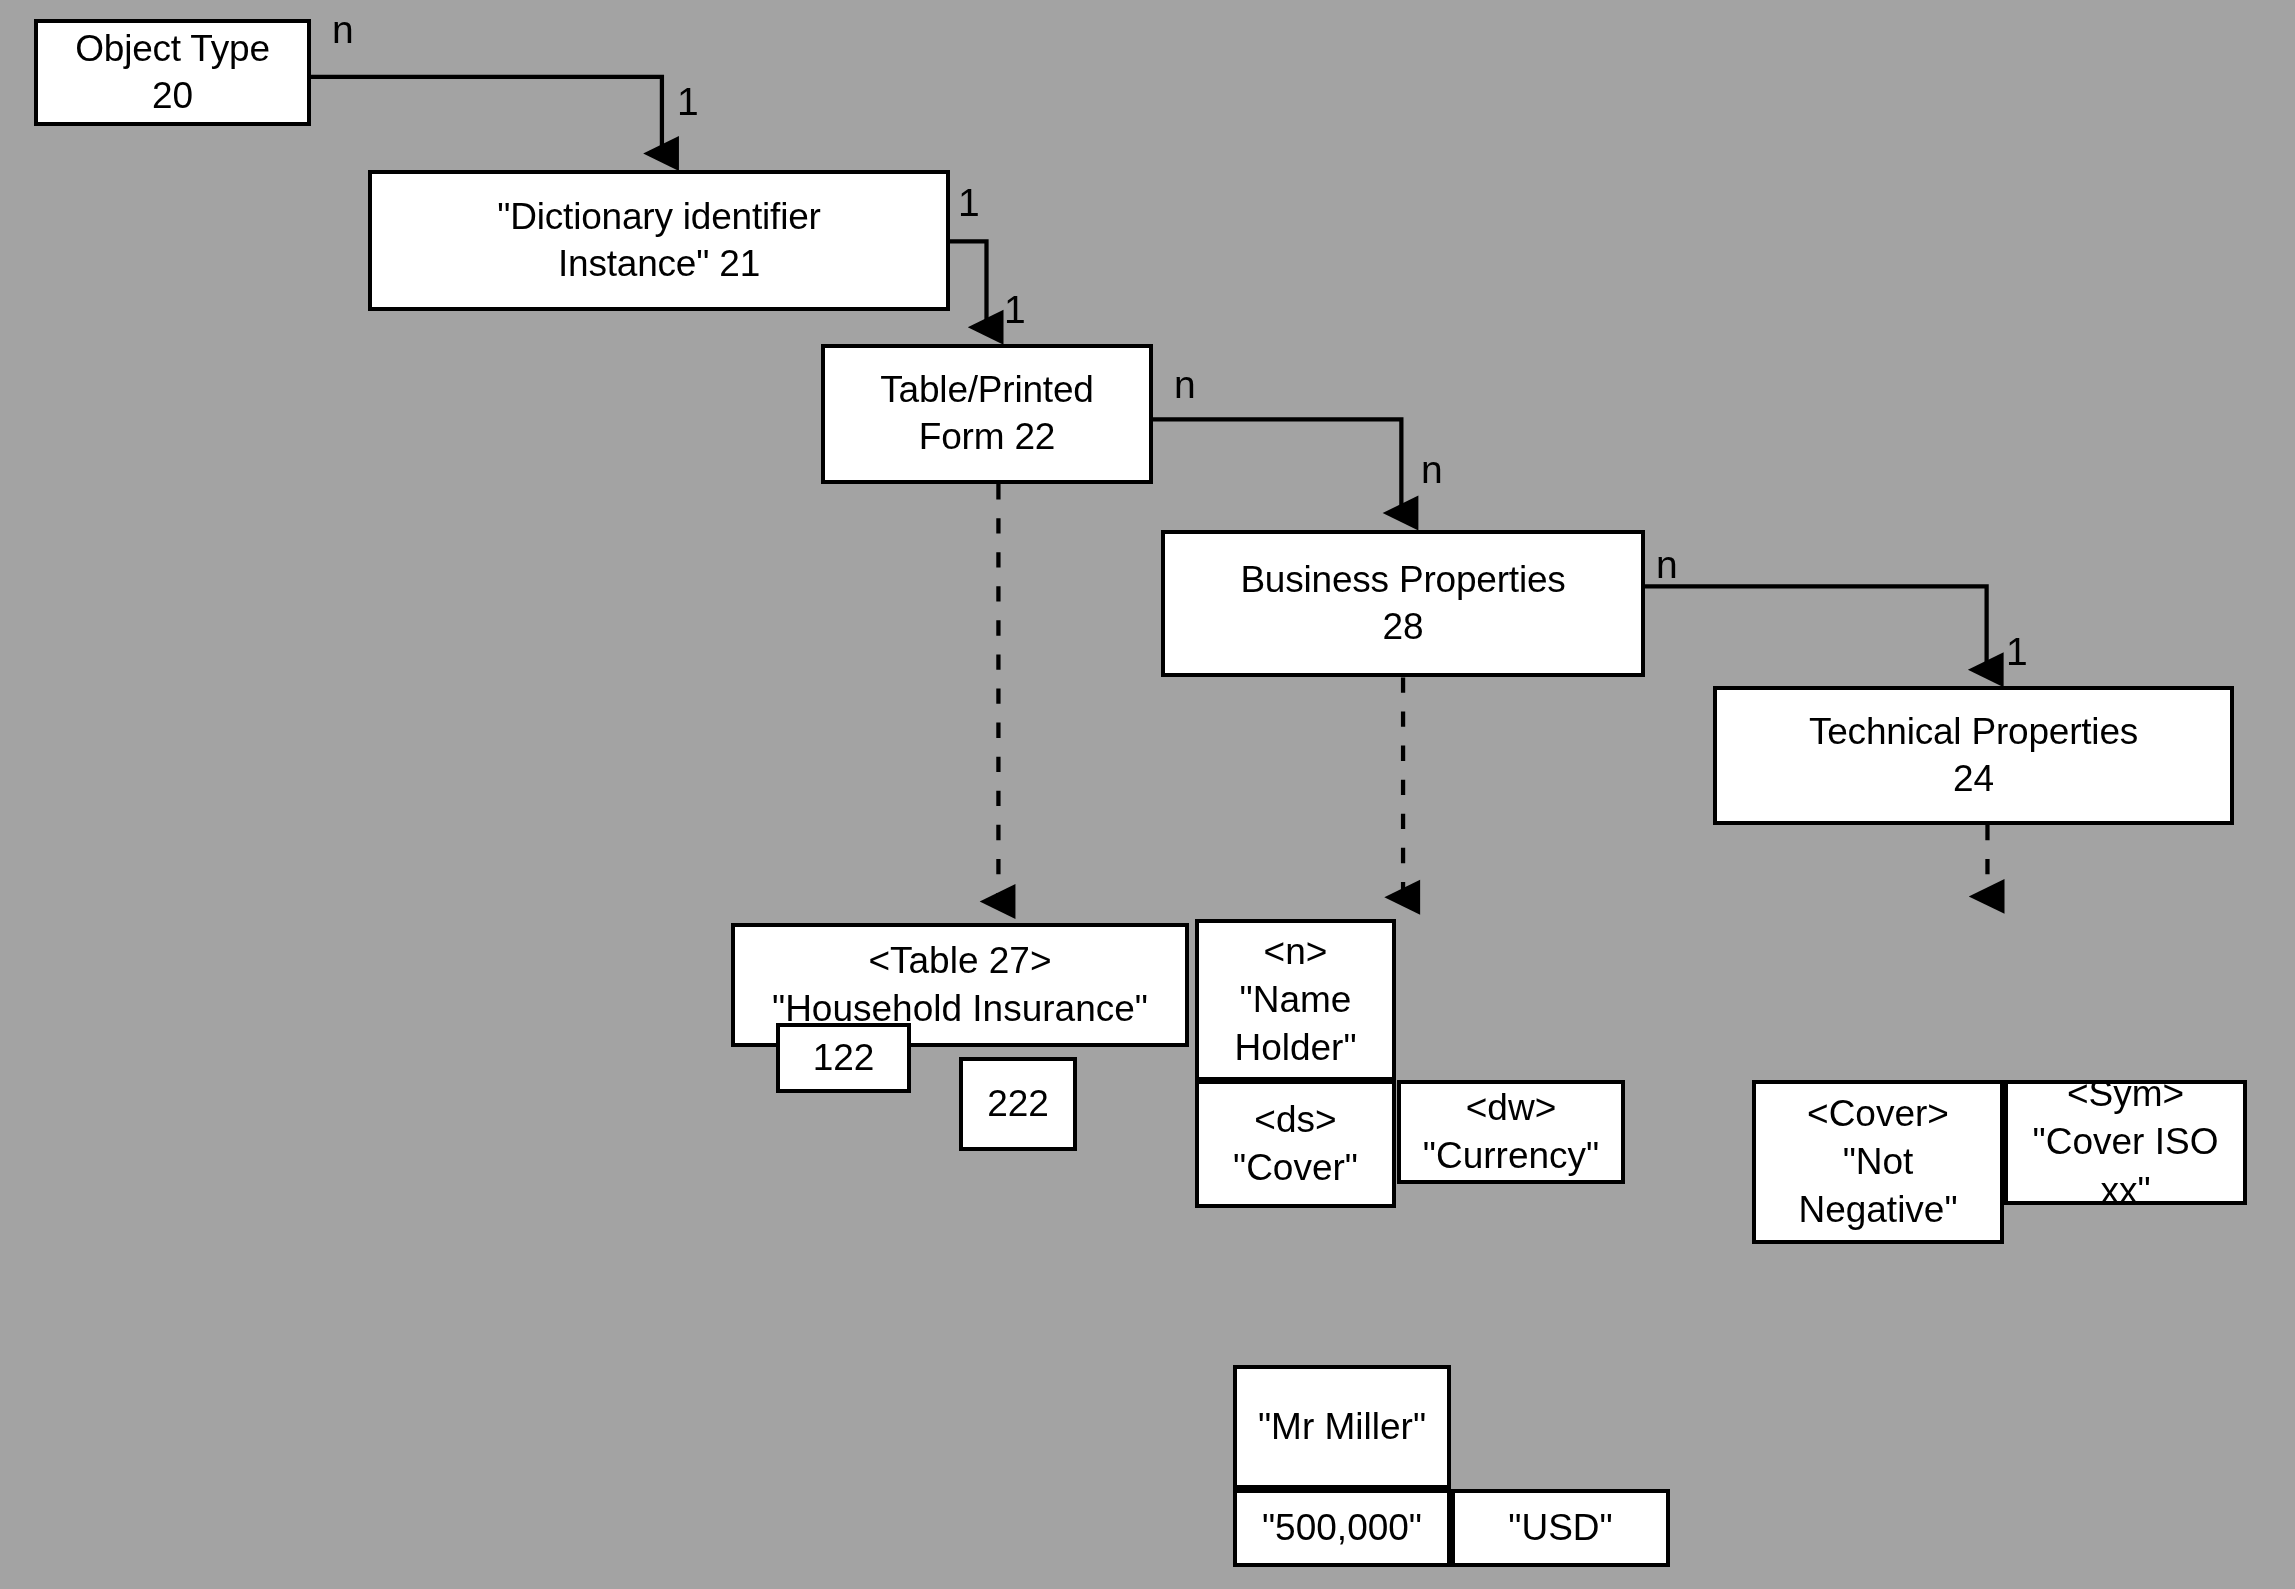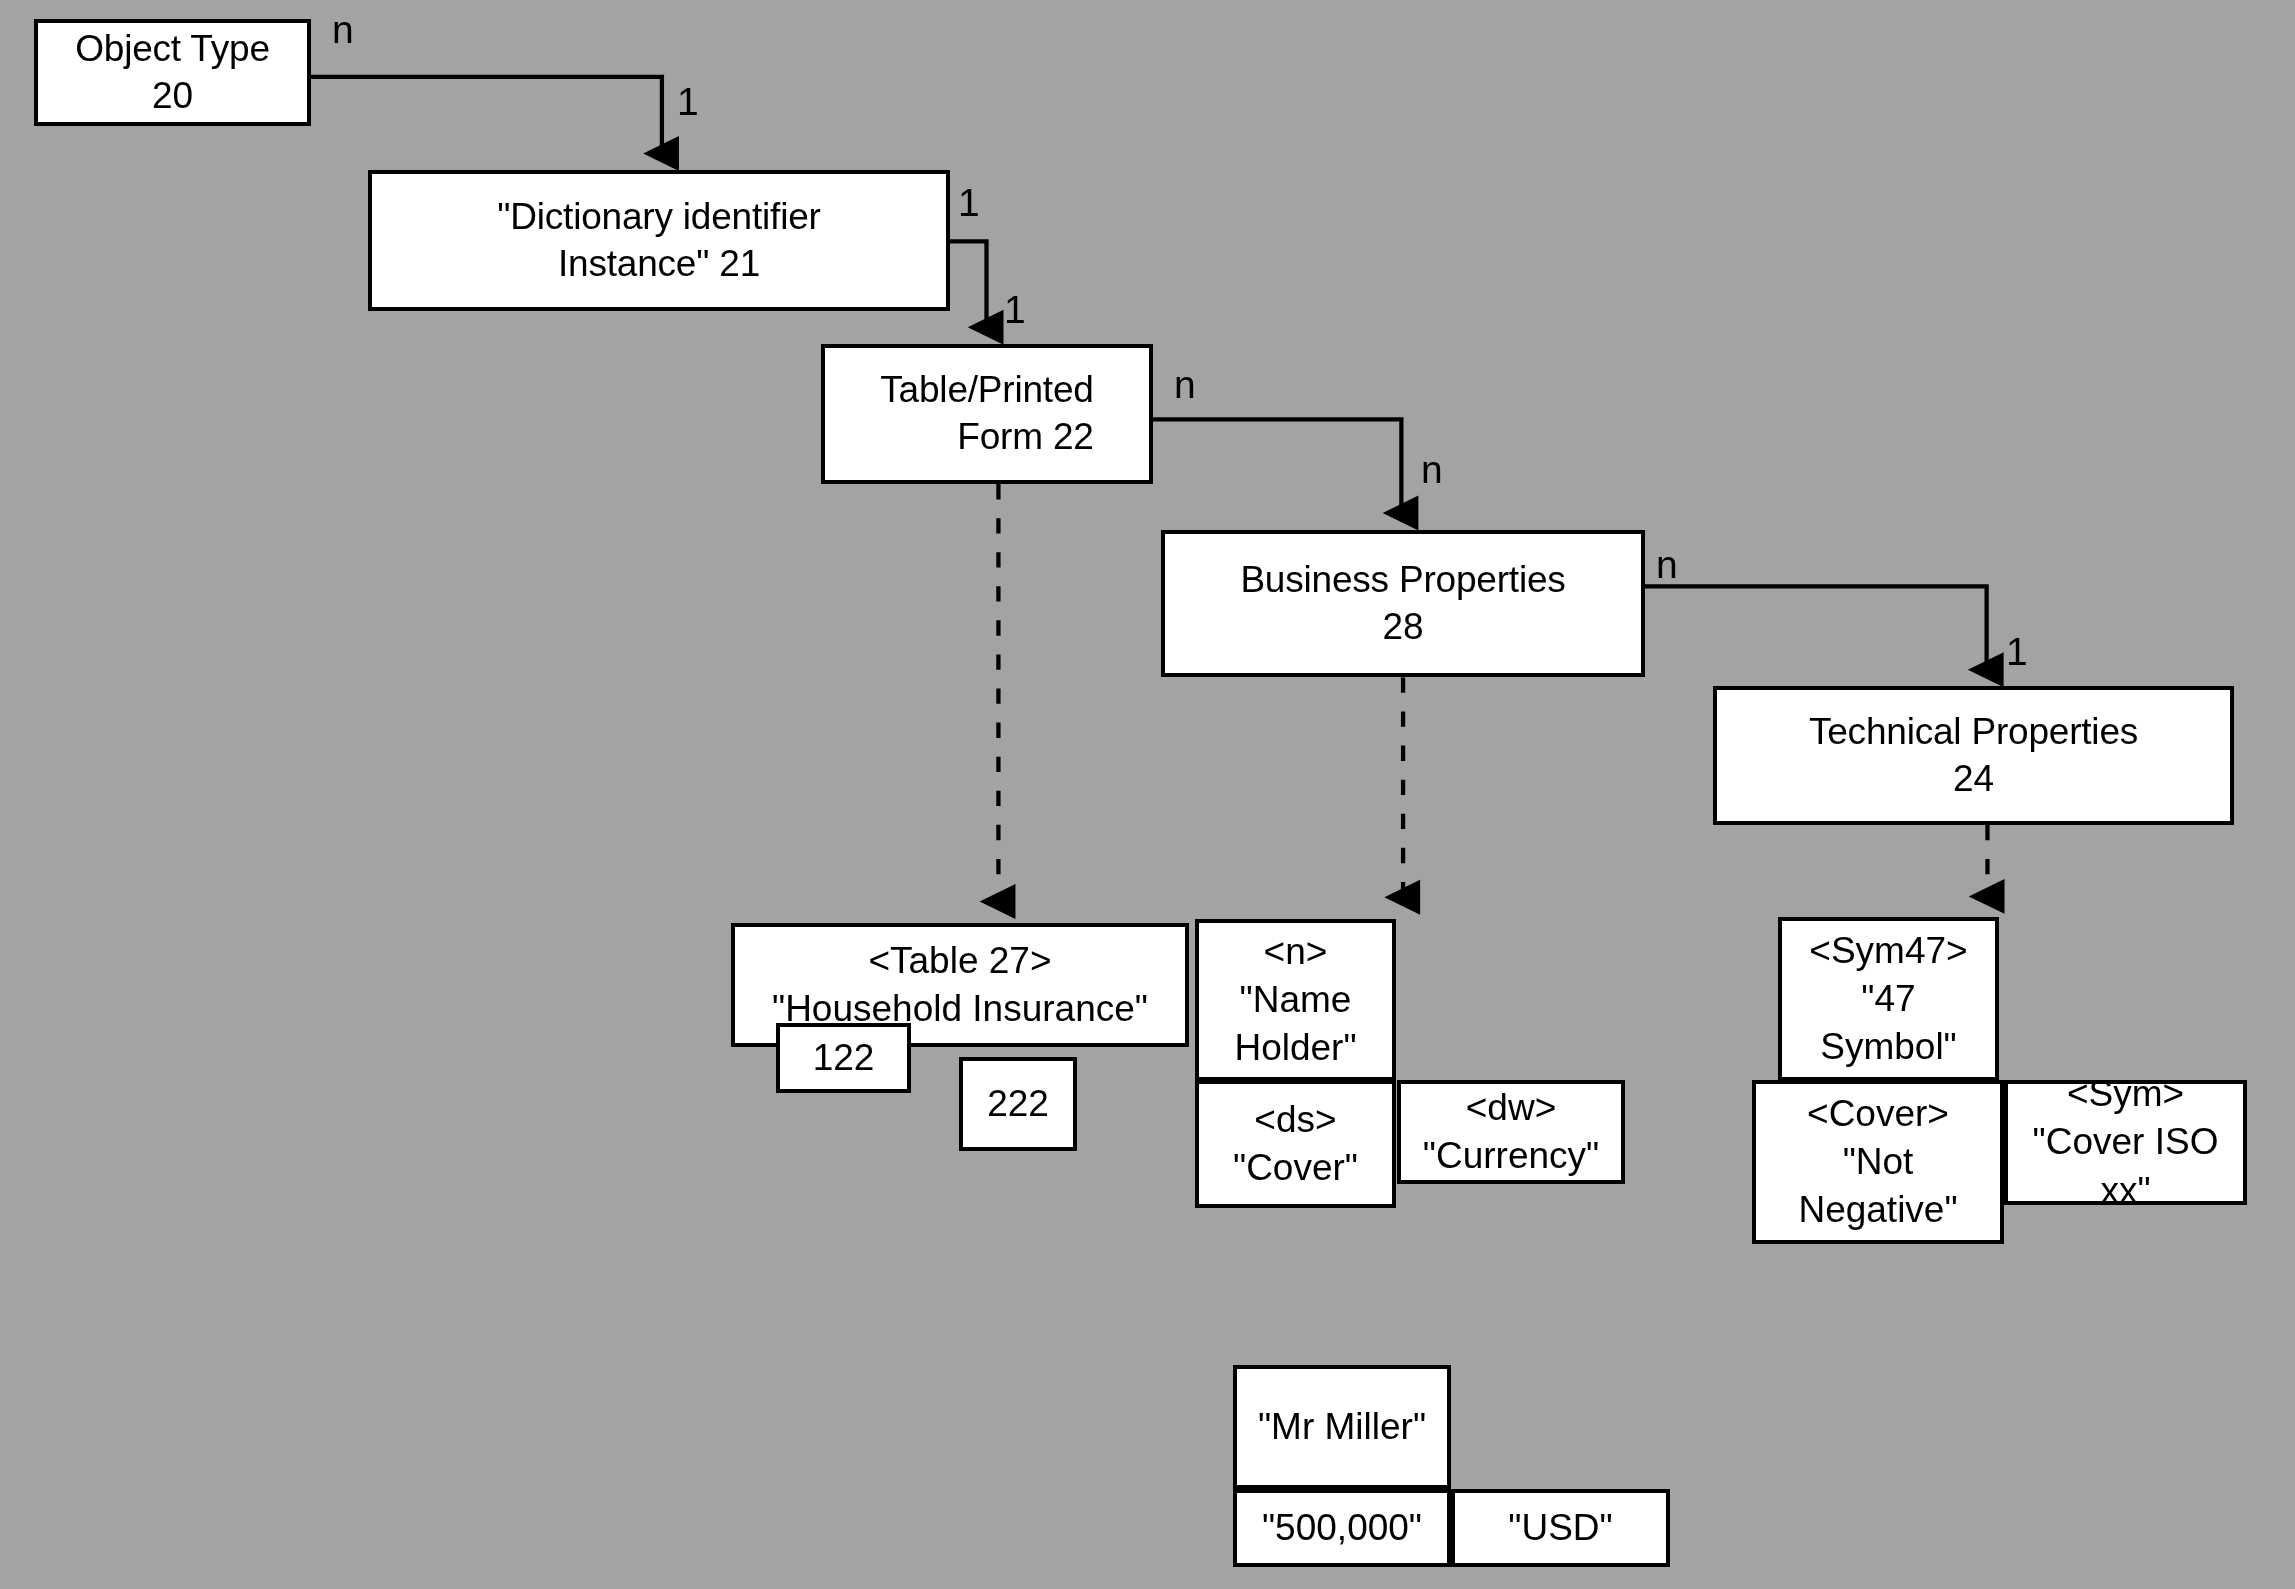--- a/index.html
+++ b/index.html
@@ -108,21 +108,21 @@
   <div class="box" style="left:34px; top:19px; width:277px; height:107px;">
     <span>Object Type
 20</span>
   </div>
 
   <div class="box" style="left:368px; top:170px; width:582px; height:141px;">
     <span>"Dictionary identifier
 Instance" 21</span>
   </div>
 
-  <div class="box" style="left:821px; top:344px; width:332px; height:140px;text-align:right;">
+  <div class="box" style="left:821px; top:344px; width:332px; height:140px;">
     <span>Table/Printed
 Form 22</span>
   </div>
 
   <div class="box" style="left:1161px; top:530px; width:484px; height:147px;">
     <span>Business Properties
 28</span>
   </div>
 
   <div class="box" style="left:1713px; top:686px; width:521px; height:139px;">
@@ -168,25 +168,20 @@
   <div class="card" style="left:1195px; top:1080px; width:201px; height:128px;">
     <span>&lt;ds&gt;
 "Cover"</span>
   </div>
 
   <div class="card" style="left:1397px; top:1080px; width:228px; height:104px;">
     <span>&lt;dw&gt;
 "Currency"</span>
   </div>
 
-  <div class="card" style="left:1778px; top:917px; width:221px; height:164px;">
-    <span>&lt;Sym47&gt;
-"47
-Symbol"</span>
-  </div>
 
   <div class="card" style="left:1752px; top:1080px; width:252px; height:164px;">
     <span>&lt;Cover&gt;
 "Not
 Negative"</span>
   </div>
 
   <div class="card" style="left:2004px; top:1080px; width:243px; height:125px;">
     <span>&lt;Sym&gt;
 "Cover ISO

